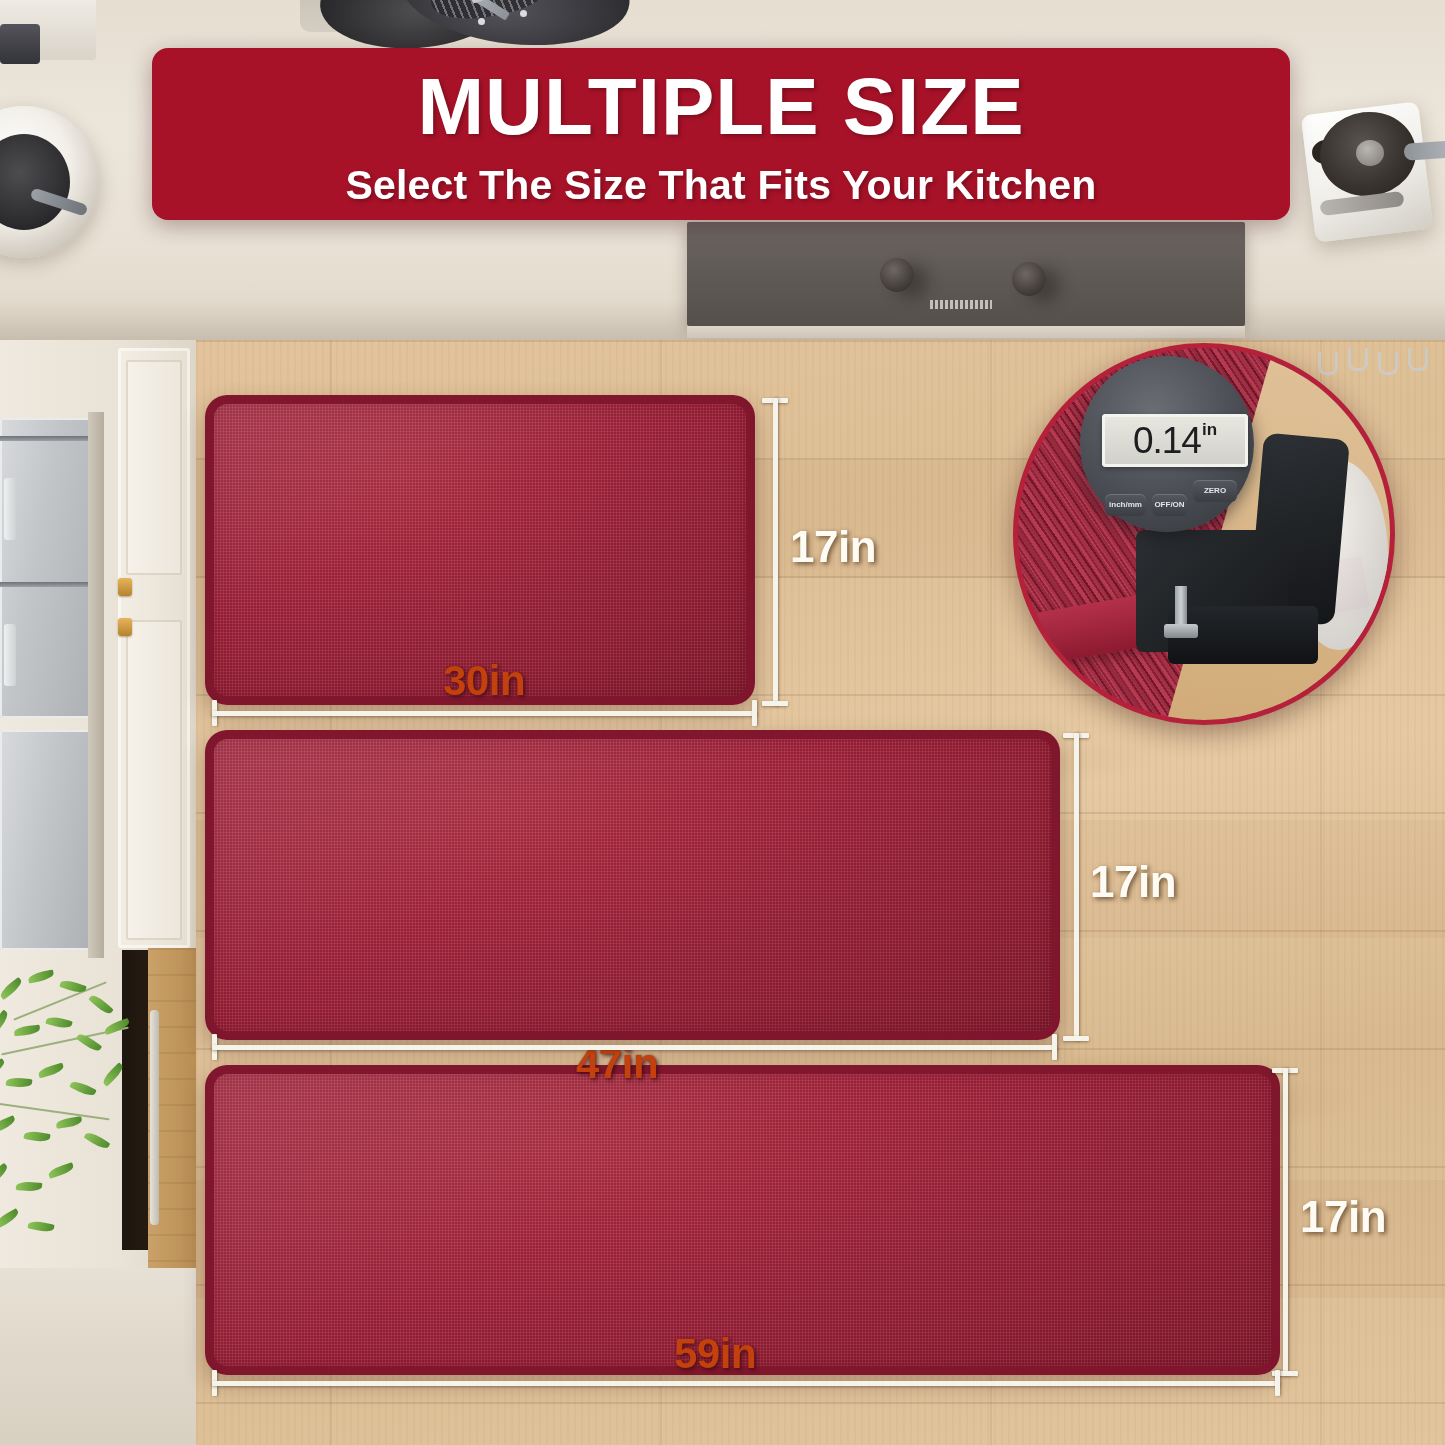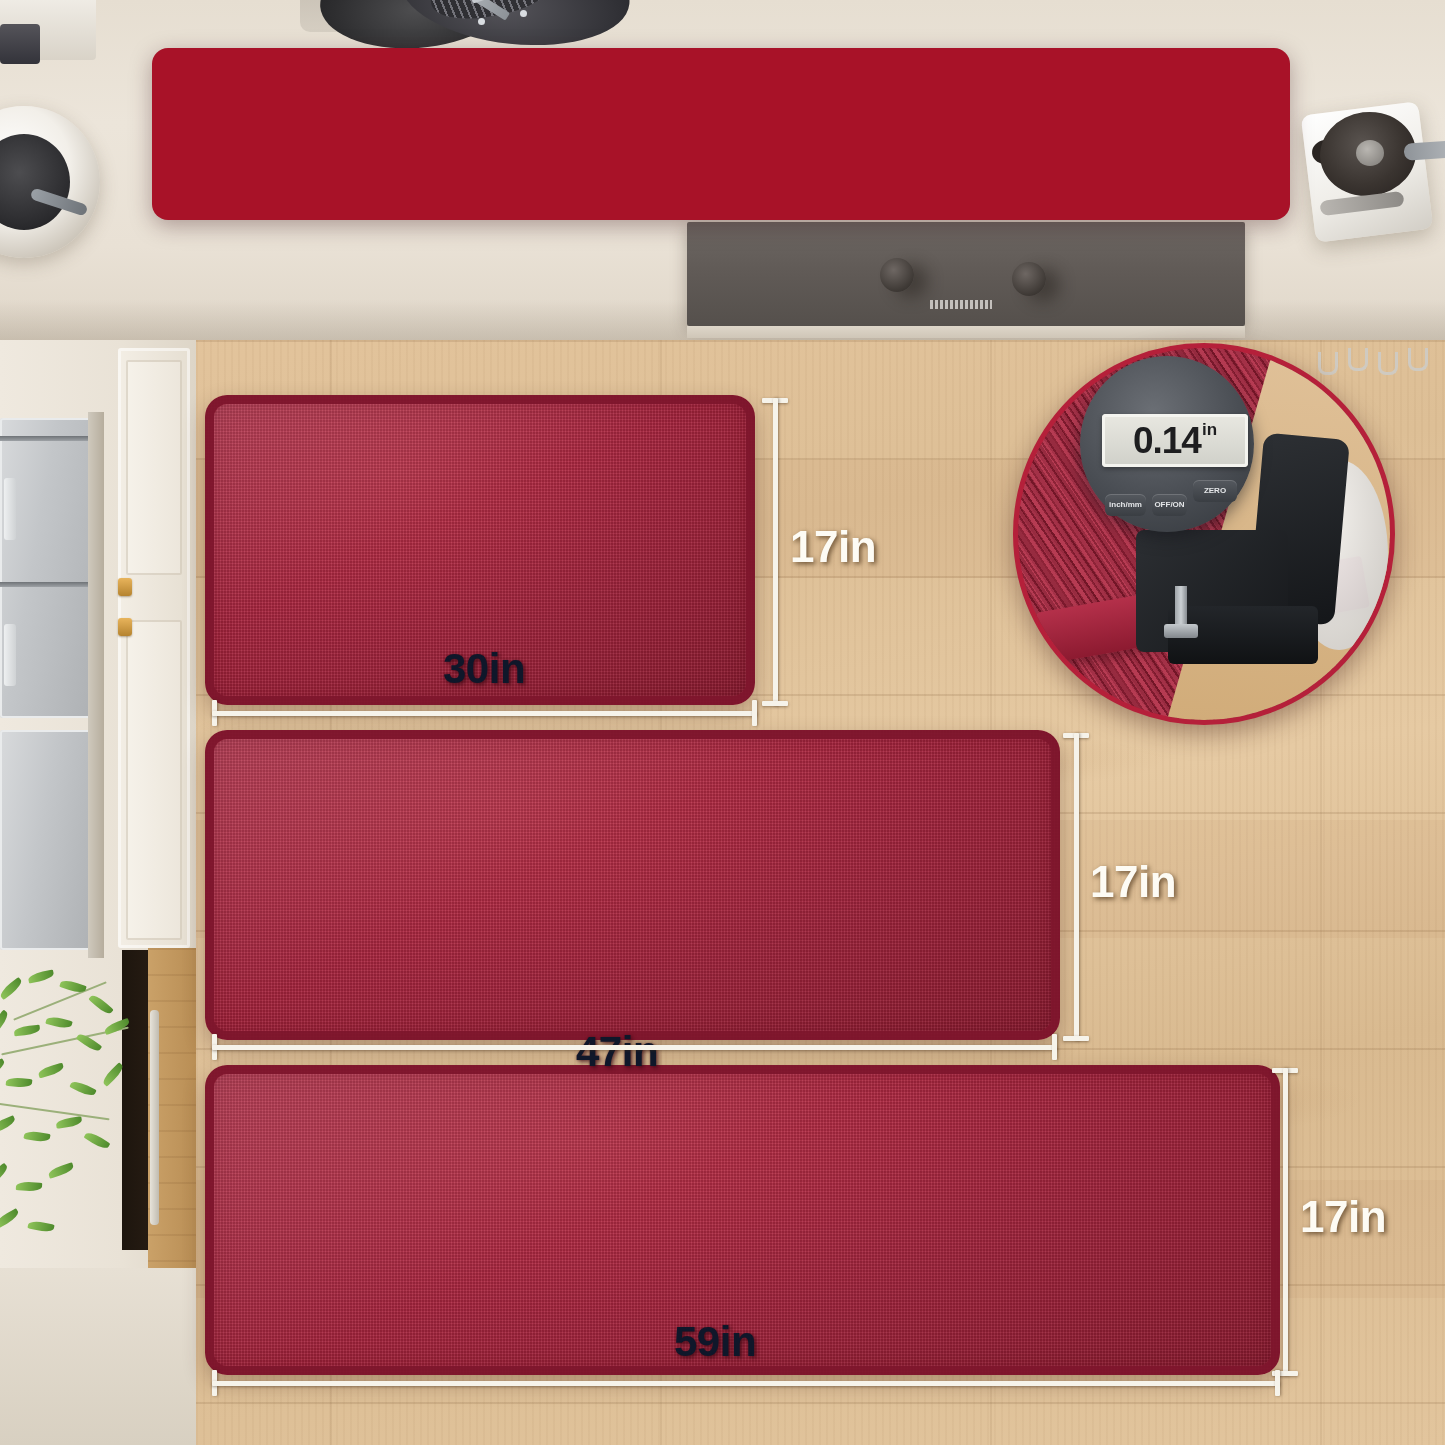--- a/index.html
+++ b/index.html
@@ -222,24 +222,25 @@
     position:absolute;inset:9px;border-radius:14px;
     background:linear-gradient(155deg,rgba(255,255,255,.10) 0%,rgba(255,255,255,0) 42%,rgba(0,0,0,.10) 100%);
     pointer-events:none;
   }
   #mat-30{left:205px;top:395px;width:550px;height:310px;}
   #mat-47{left:205px;top:730px;width:855px;height:310px;}
   #mat-59{left:205px;top:1065px;width:1075px;height:310px;}
 
   
   .size-label{
-    position:absolute;color:#0f172a;font-weight:bold;
+    position:absolute;color:#c2410c;font-weight:bold;
     font-size:42px;letter-spacing:-.5px;
     text-shadow:2px 2px 4px rgba(60,10,20,.75), 0 0 2px rgba(60,10,20,.5);
     white-space:nowrap;
+    margin-top:12px;
   }
   #label-30{left:443px;top:645px;}
   #label-47{left:576px;top:1028px;}
   #label-59{left:674px;top:1318px;}
 
   
   .dim-v{position:absolute;width:26px;}
   .dim-v .bar{position:absolute;left:11px;top:0;width:5px;height:100%;background:#f6f3ea;border-radius:1px;
     box-shadow:1px 0 3px rgba(60,40,20,.45);}
   .dim-v .cap{position:absolute;left:0;width:26px;height:5px;background:#f6f3ea;border-radius:1px;
@@ -321,21 +322,21 @@
     background:radial-gradient(circle at 42% 32%,#6b6f75 0%,#4a4e54 55%,#32363b 100%);
     box-shadow:0 6px 16px rgba(20,20,25,.5);
   }
   .gauge-screen{
     position:absolute;left:84px;top:66px;width:146px;height:53px;border-radius:4px;
     background:linear-gradient(180deg,#e9e8e1,#cfd0c9);
     box-shadow:inset 0 0 0 3px #f4f4ef, 0 2px 5px rgba(0,0,0,.35);
     display:flex;align-items:center;justify-content:center;
   }
   .gauge-value{
-    color:#1e1e20;font-weight:bold;font-size:37px;line-height:1;letter-spacing:-1px;
+    color:#1e1e20;font-weight:normal;font-size:37px;line-height:1;letter-spacing:-1px;
   }
   .gauge-unit{
     color:#1e1e20;font-weight:bold;font-size:17px;line-height:1;
     align-self:flex-start;margin-top:7px;margin-left:1px;
   }
   .gauge-btn{
     position:absolute;height:22px;border-radius:6px;
     background:linear-gradient(180deg,#55595f,#3a3e43);
     box-shadow:inset 0 1px 0 rgba(255,255,255,.16);
     display:flex;align-items:center;justify-content:center;
@@ -539,15 +540,17 @@
     <div class="gauge-screen">
       <span class="gauge-value">0.14</span>
       <span class="gauge-unit">in</span>
     </div>
     <div class="gauge-btn b1">inch/mm</div>
     <div class="gauge-btn b2">OFF/ON</div>
     <div class="gauge-btn b3">ZERO</div>
   </div>
 
   <div class="banner">
+    <div class="banner-title">MULTIPLE SIZE</div>
+    <div class="banner-sub">Select The Size That Fits Your Kitchen</div>
   </div>
 
 </div>
 
 </body></html>

